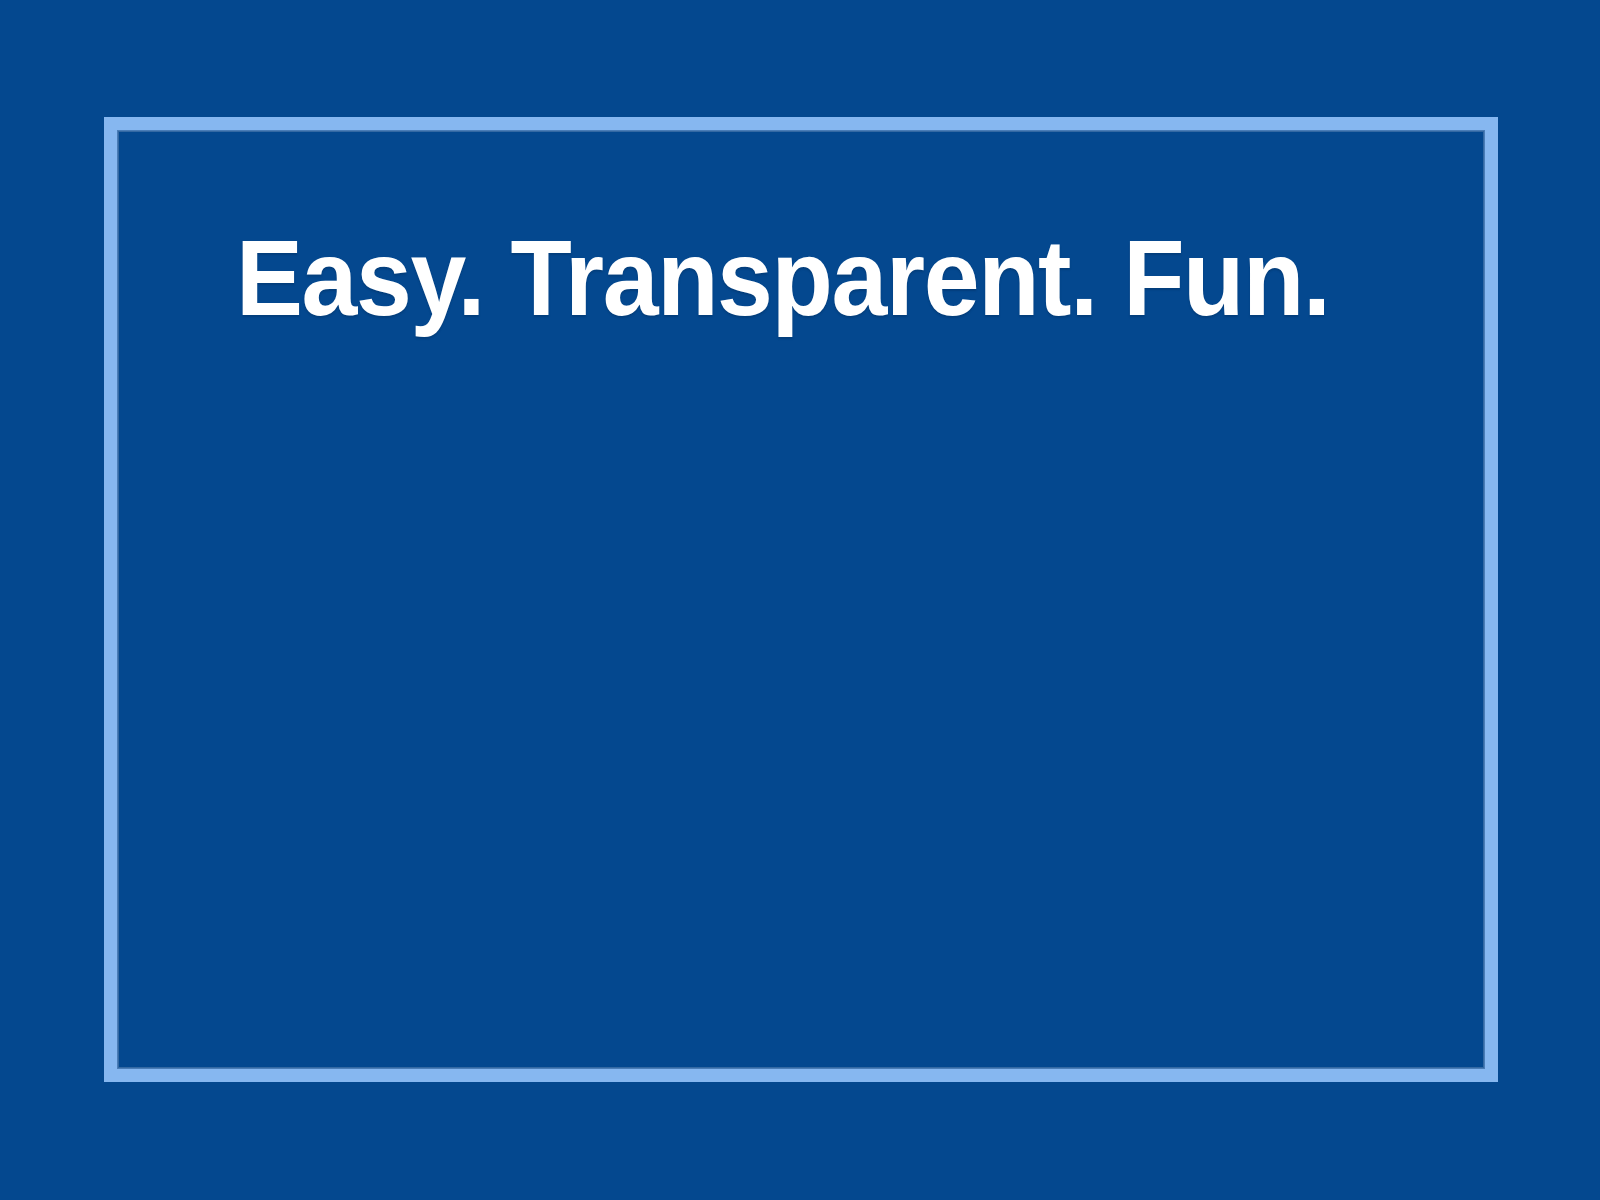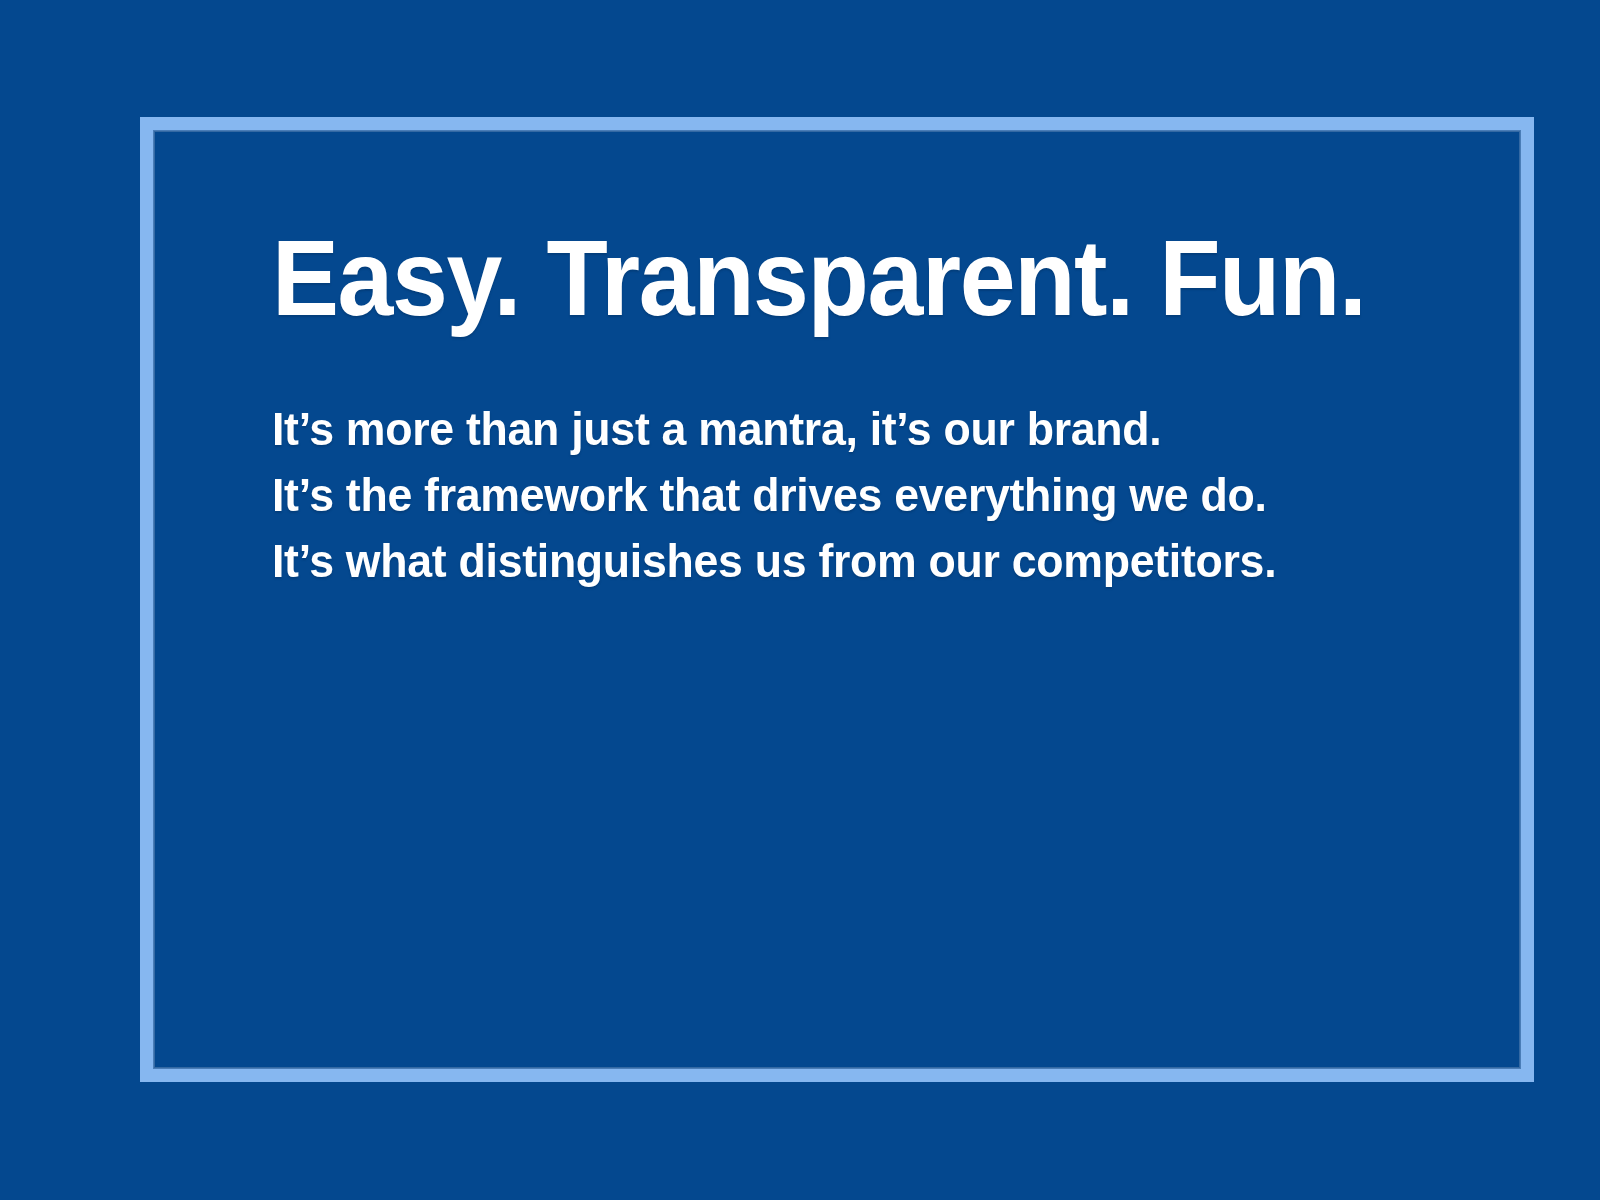--- a/index.html
+++ b/index.html
@@ -15,21 +15,20 @@
     font-family: "Liberation Sans", sans-serif;
     -webkit-font-smoothing: antialiased;
   }
 
   
   .slide {
     position: relative;
     width: 1412px;
     height: 1200px;
     background: #04488f;
-    margin-left: 36px;
   }
 
   
   .frame {
     position: absolute;
     left: 104px;
     top: 117px;
     width: 1394px;        
     height: 965px;
     box-sizing: border-box;
@@ -127,21 +126,16 @@
 <body>
 
 <div class="slide">
 
   <div class="frame"></div>
 
   <div class="content">
 
     <h1 class="headline">Easy. Transparent. Fun.</h1>
 
-    <div class="intro">
-      <div class="intro-line">It’s more than just a mantra, it’s our brand.</div>
-      <div class="intro-line">It’s the framework that drives everything we do.</div>
-      <div class="intro-line">It’s what distinguishes us from our competitors.</div>
-    </div>
 
 
   </div>
 </div>
 
 </body></html>

